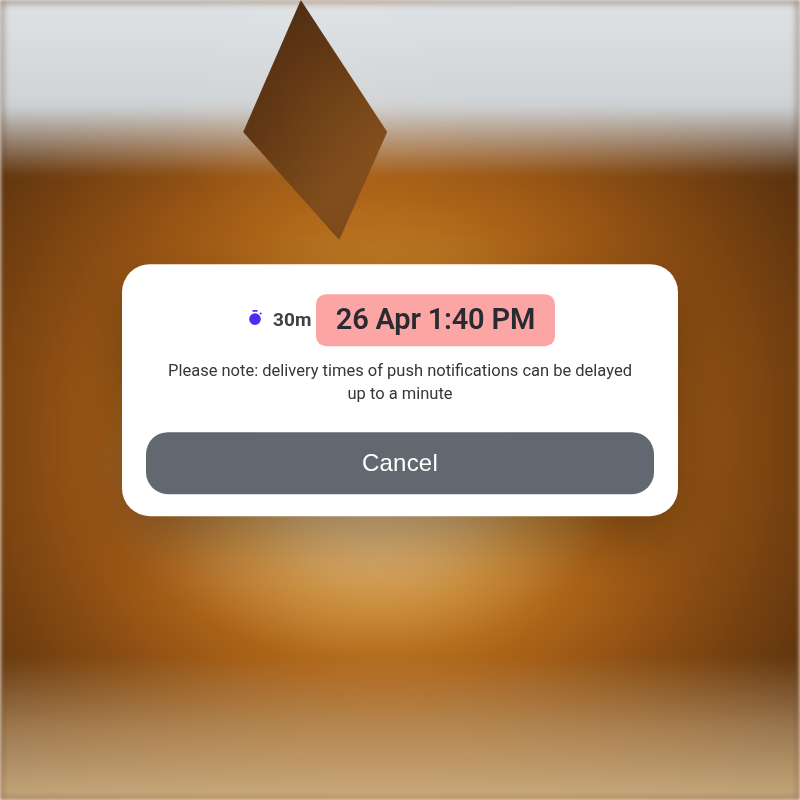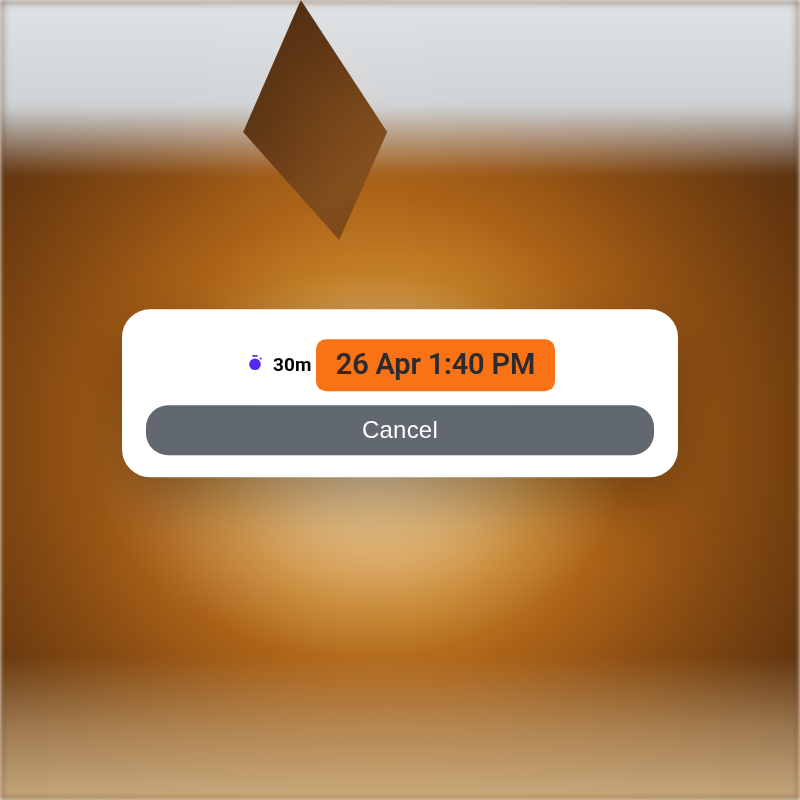--- a/index.html
+++ b/index.html
@@ -81,34 +81,34 @@
     .duration-row .icon {
       width: 20px;
       height: 20px;
       display: inline-flex;
       align-items: center;
       justify-content: center;
     }
     .duration-row .dur-text {
       font-size: 19px;
       font-weight: 700;
-      color: #000000;
+      color: #404040;
       letter-spacing: 0.2px;
     }
     .title {
       font-size: 27px;
       line-height: 1.28;
       font-weight: 600;
       color: #232428;
       margin: 0 6px 16px 6px;
       letter-spacing: -0.2px;
     }
     .time-chip {
       display: inline-block;
-      background: #f97316;
+      background: #fca5a5;
       border-radius: 10px;
       padding: 8px 20px 10px 20px;
       font-size: 29px;
       font-weight: 600;
       color: #2a2b30;
       margin-bottom: 14px;
       letter-spacing: -0.2px;
     }
     .note {
       font-size: 16.5px;
@@ -117,21 +117,21 @@
       margin: 0 18px 26px 18px;
     }
     .button-row {
       display: flex;
       gap: 16px;
     }
     .btn {
       flex: 1 1 0;
       border: none;
       border-radius: 22px;
-      height: 50px;
+      height: 62px;
       font-size: 24px;
       font-weight: 500;
       color: #ffffff;
       cursor: pointer;
       letter-spacing: 0.2px;
     }
     .btn-cancel {
       background: #616870;
     }
     .btn-add {
@@ -153,18 +153,19 @@
           <path d="M12 5a7 7 0 1 0 7 7 7 7 0 0 0-7-7zm1 7.6V8h-2v5.4l3.6 2.1 1-1.7z"></path>
           <path d="M18.8 6.6l1.5-1.5-1.4-1.4-1.6 1.6a9 9 0 0 1 1.5 1.3zM9 1h6v2H9z"></path>
         </svg>
       </span>
       <span class="dur-text">30m</span>
     </div>
 
 
     <div class="time-chip">26 Apr 1:40 PM</div>
 
+    <p class="note">Please note: delivery times of push notifications can be delayed up to a minute</p>
 
     <div class="button-row">
       <button class="btn btn-cancel" type="button">Cancel</button>
     </div>
   </div>
 </div>
 
 </body></html>

